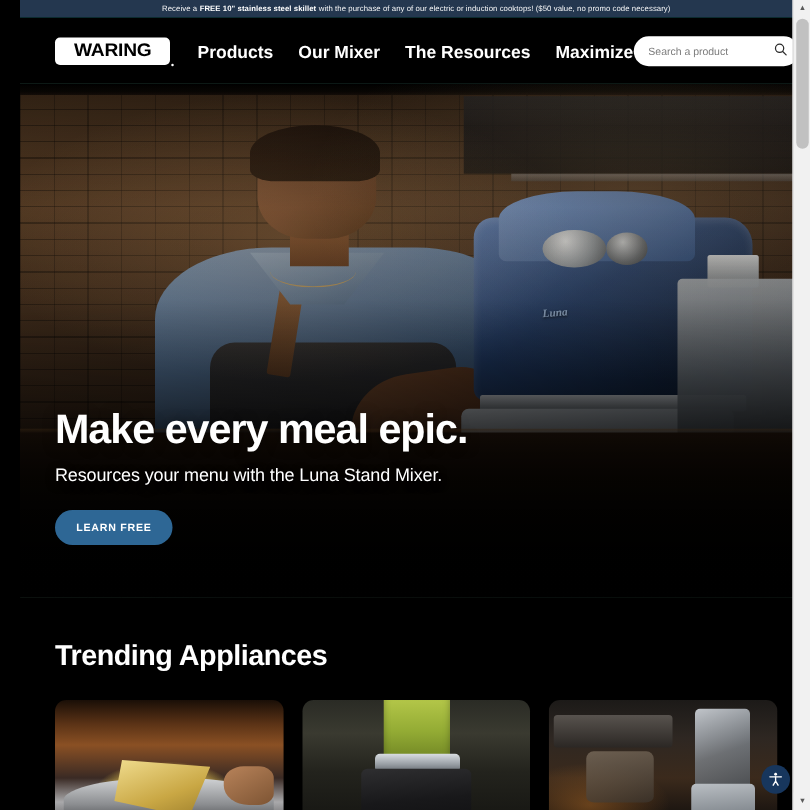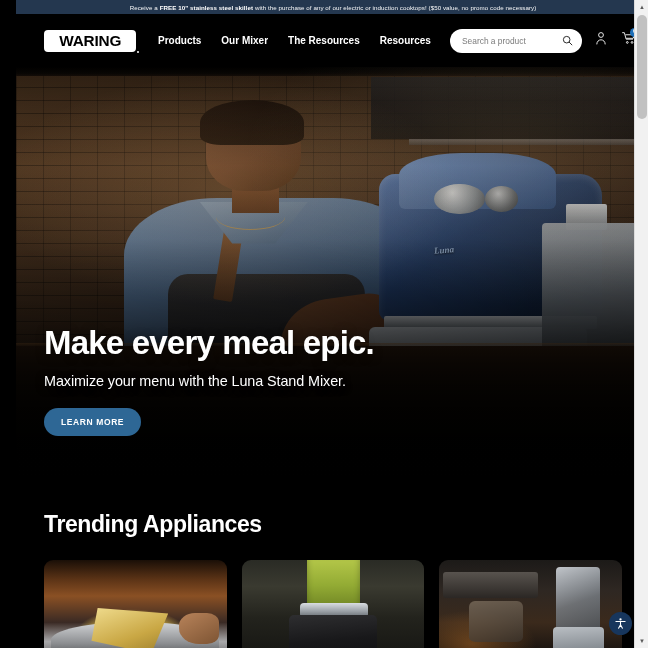--- a/index.html
+++ b/index.html
@@ -61,21 +61,21 @@
     font-family: "Liberation Sans", sans-serif;
     transform: scaleX(1.06);
   }
   .logo-dot {
     position: absolute; right: -3px; bottom: -1px;
     width: 2px; height: 2px; background: #fff; border-radius: 50%;
   }
   .nav { display: flex; align-items: center; gap: 20px; }
   .nav-item {
     color: #ffffff;
-    font-size: 10px;
+    font-size: 14px;
     font-weight: 600;
     white-space: nowrap;
     cursor: pointer;
   }
   .header-right {
     margin-left: auto;
     display: flex; align-items: flex-start; gap: 11px;
   }
   .search-box {
     width: 132px; height: 24px;
@@ -443,21 +443,21 @@
     <div class="header">
       <div class="logo">
         <span class="logo-text">WARING</span>
         <span class="logo-dot"></span>
       </div>
 
       <div class="nav">
         <div class="nav-item">Products</div>
         <div class="nav-item">Our Mixer</div>
         <div class="nav-item">The Resources</div>
-        <div class="nav-item">Resources</div>
+        <div class="nav-item">Maximize</div>
       </div>
 
       <div class="header-right">
         <div class="search-box">
           <input class="search-input" type="text" placeholder="Search a product" style="">
           <span>
             <svg width="11" height="11" viewBox="0 0 20 20" fill="none" stroke="#2b2b2b" stroke-width="1.8">
               <circle cx="8.5" cy="8.5" r="6"></circle>
                 <line x1="13" y1="13" x2="18" y2="18" stroke-linecap="round"></line>
             </svg>
@@ -516,22 +516,22 @@
         <div class="pot"></div>
         <div class="counter-edge"></div>
         <div class="counter"></div>
         <div class="bg-vignette"></div>
       </div>
 
       <div class="hero-scrim"></div>
 
       <div class="hero-content">
         <div class="hero-title">Make every meal epic.</div>
-        <div class="hero-sub">Maximize your menu with the Luna Stand Mixer.</div>
-        <button class="hero-btn">LEARN MORE</button>
+        <div class="hero-sub">Resources your menu with the Luna Stand Mixer.</div>
+        <button class="hero-btn">LEARN FREE</button>
       </div>
     </div>
 
     <div class="trending">
       <div class="section-title">Trending Appliances</div>
       <div class="cards">
         <div class="card c1">
           <div class="c1-griddle"></div>
           <div class="c1-dough"></div>
           <div class="c1-hand"></div>

